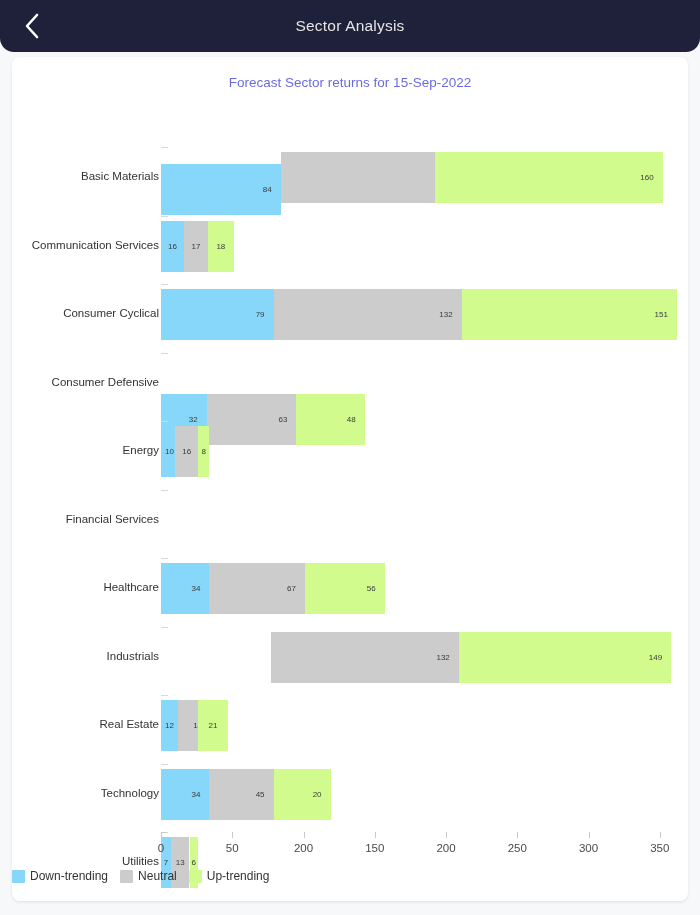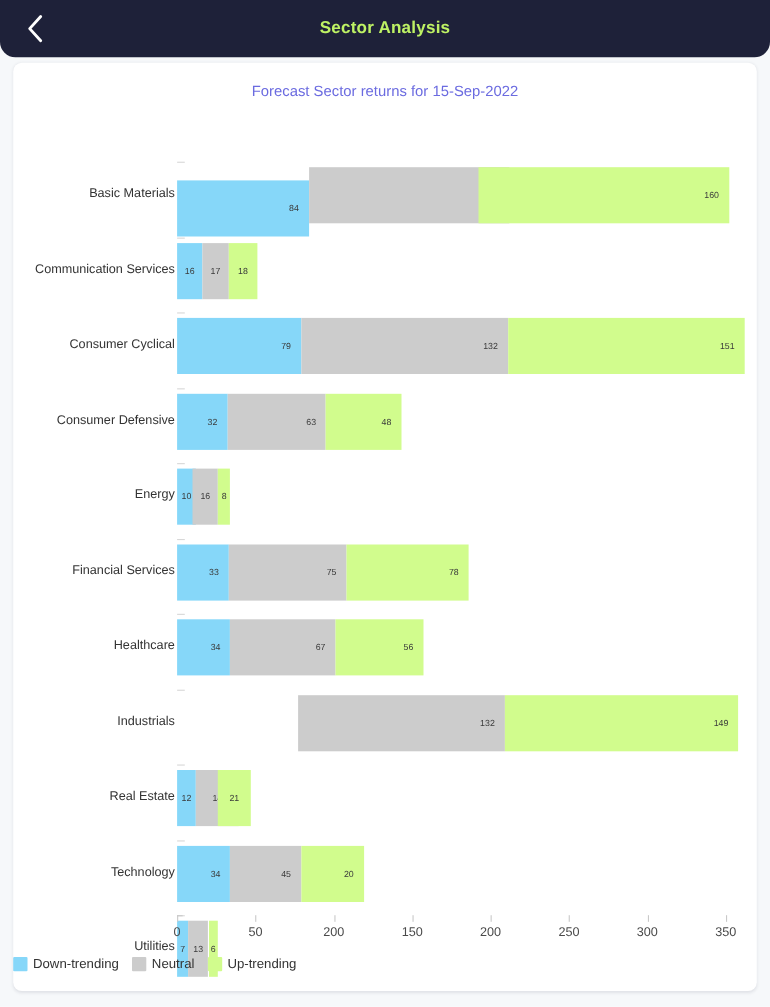--- a/index.html
+++ b/index.html
@@ -32,23 +32,23 @@
     height: 52px;
     display: flex;
     align-items: center;
     justify-content: center;
     cursor: pointer;
   }
   #back-button svg { display: block; }
   #header-title {
     width: 700px;
     text-align: center;
-    color: #bef264;
+    color: #e5e5e5;
     font-size: 15.5px;
-    font-weight: bold;
+    font-weight: normal;
     letter-spacing: .2px;
   }
 
   
   #chart-card {
     position: absolute;
     left: 12px;
     top: 57px;
     width: 676px;
     height: 844px;
@@ -242,21 +242,21 @@
             <span class="seg-value">132</span>
           </div>
           <div class="seg" style="left: 300.675px; width: 215.175px; background: rgb(209, 252, 141);">
             <span class="seg-value">151</span>
           </div>
         </div>
       </div>
       <div class="bar-row" style="top: 295.5px; height: 68.5px;">
         <div class="row-tick"></div>
         <div class="row-label">Consumer Defensive</div>
-        <div class="bar-track" style="width: 237px;">
+        <div class="bar-track" style="width: 237px; margin-top: 36px;">
           <div class="seg" style="left: 0px; width: 45.6px; background: rgb(134, 215, 249);">
             <span class="seg-value">32</span>
           </div>
           <div class="seg" style="left: 45.6px; width: 89.775px; background: rgb(204, 204, 204);">
             <span class="seg-value">63</span>
           </div>
           <div class="seg" style="left: 135.375px; width: 68.4px; background: rgb(209, 252, 141);">
             <span class="seg-value">48</span>
           </div>
         </div>
@@ -272,31 +272,20 @@
             <span class="seg-value">16</span>
           </div>
           <div class="seg narrow" style="left: 37.05px; width: 11.4px; background: rgb(209, 252, 141);">
             <span class="seg-value">8</span>
           </div>
         </div>
       </div>
       <div class="bar-row" style="top: 432.5px; height: 68.5px;">
         <div class="row-tick"></div>
         <div class="row-label">Financial Services</div>
-        <div class="bar-track" style="width: 265.05px;">
-          <div class="seg" style="left: 0px; width: 47.025px; background: rgb(134, 215, 249);">
-            <span class="seg-value">33</span>
-          </div>
-          <div class="seg" style="left: 47.025px; width: 106.875px; background: rgb(204, 204, 204);">
-            <span class="seg-value">75</span>
-          </div>
-          <div class="seg" style="left: 153.9px; width: 111.15px; background: rgb(209, 252, 141);">
-            <span class="seg-value">78</span>
-          </div>
-        </div>
       </div>
       <div class="bar-row" style="top: 501px; height: 68.5px;">
         <div class="row-tick"></div>
         <div class="row-label">Healthcare</div>
         <div class="bar-track" style="width: 223.725px;">
           <div class="seg" style="left: 0px; width: 48.45px; background: rgb(134, 215, 249);">
             <span class="seg-value">34</span>
           </div>
           <div class="seg" style="left: 48.45px; width: 95.475px; background: rgb(204, 204, 204);">
             <span class="seg-value">67</span>

